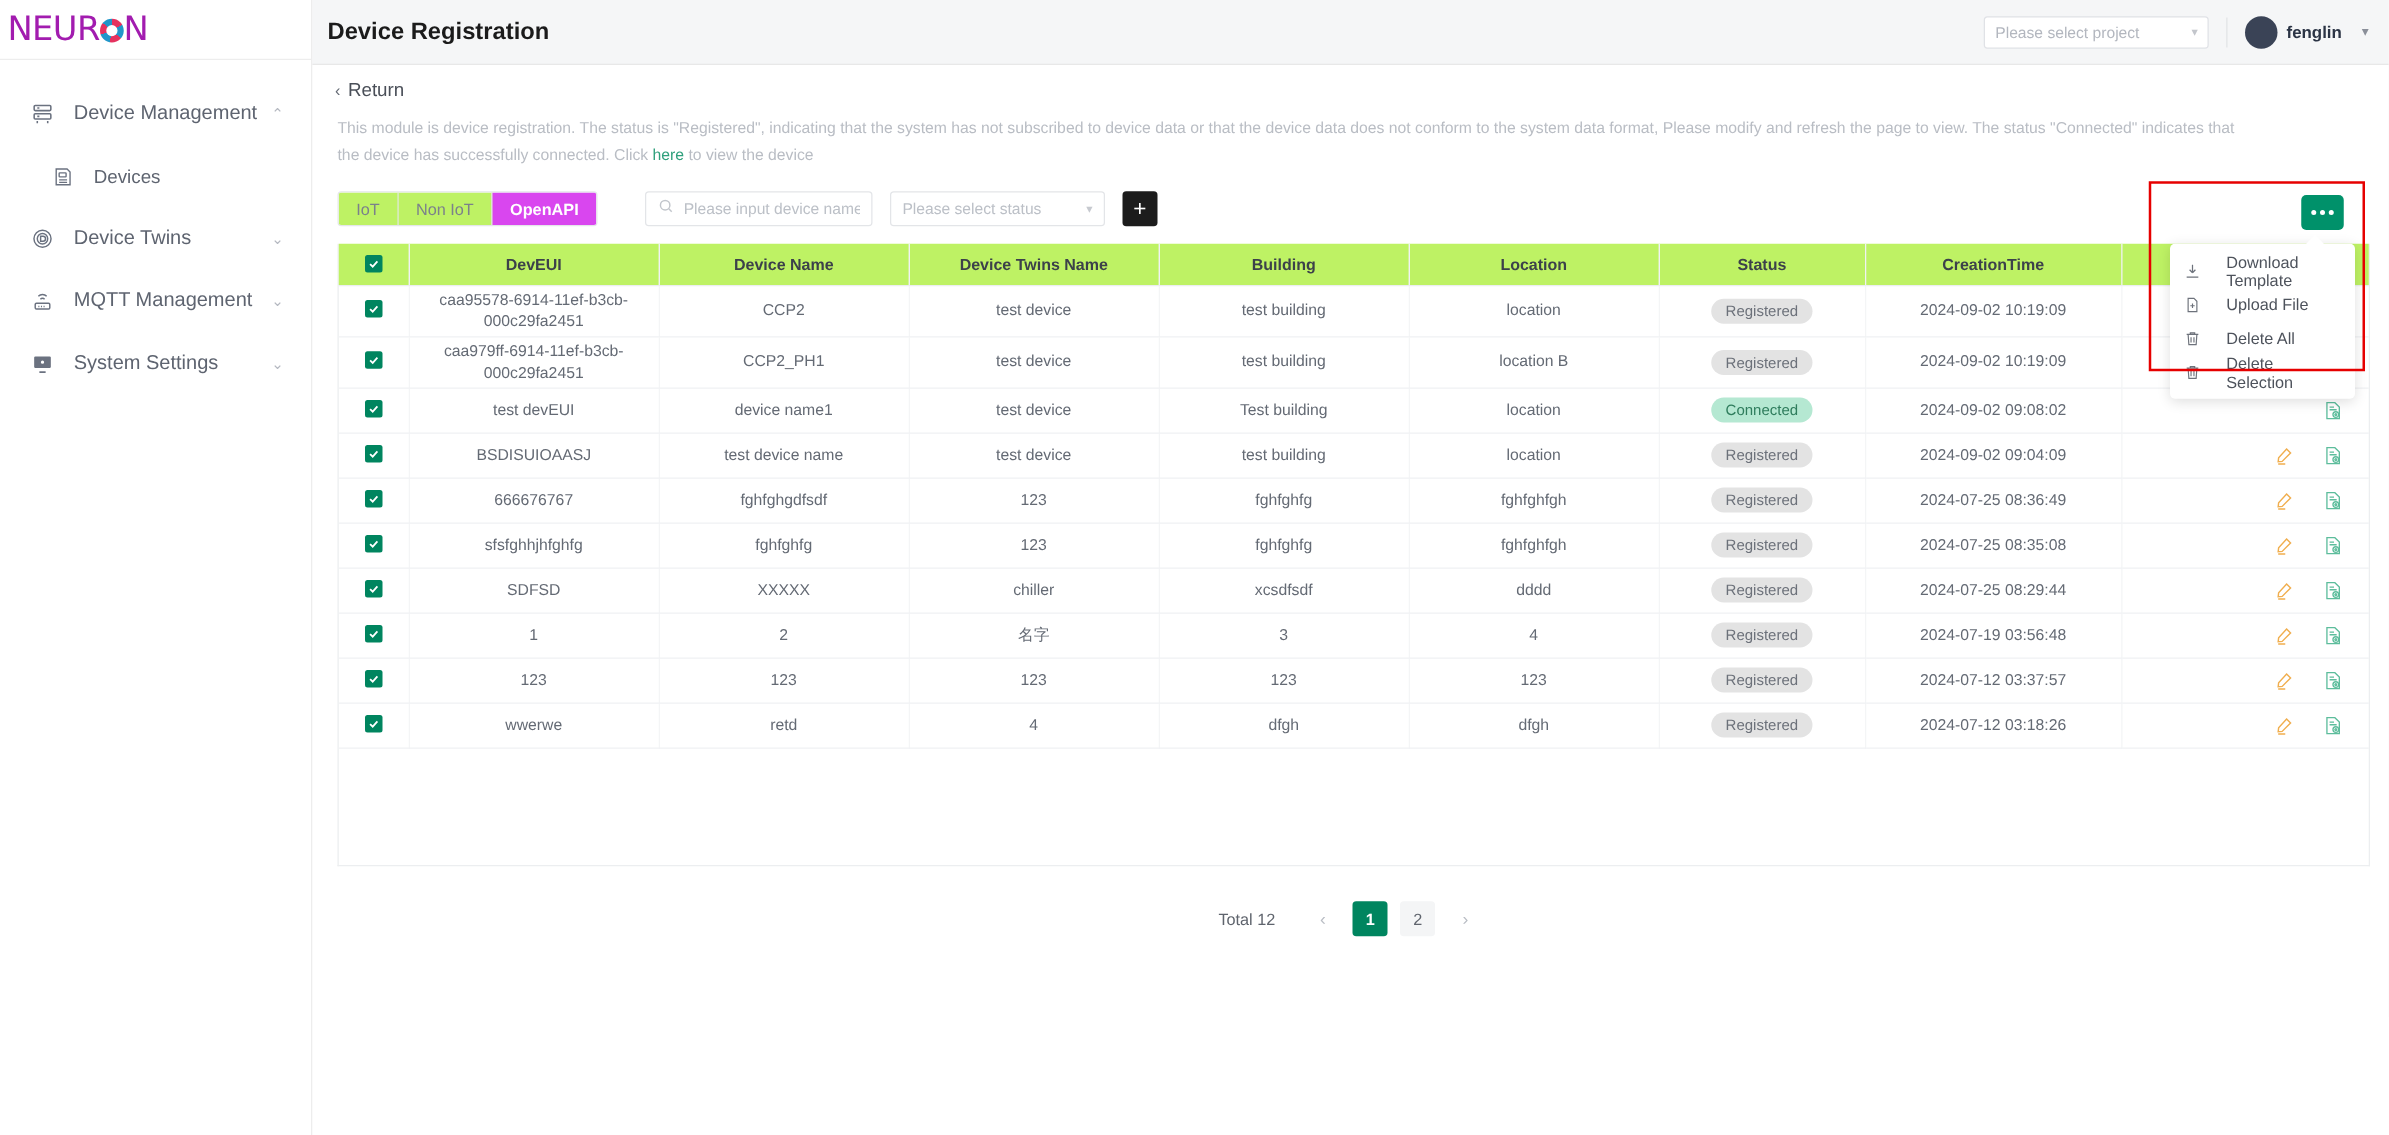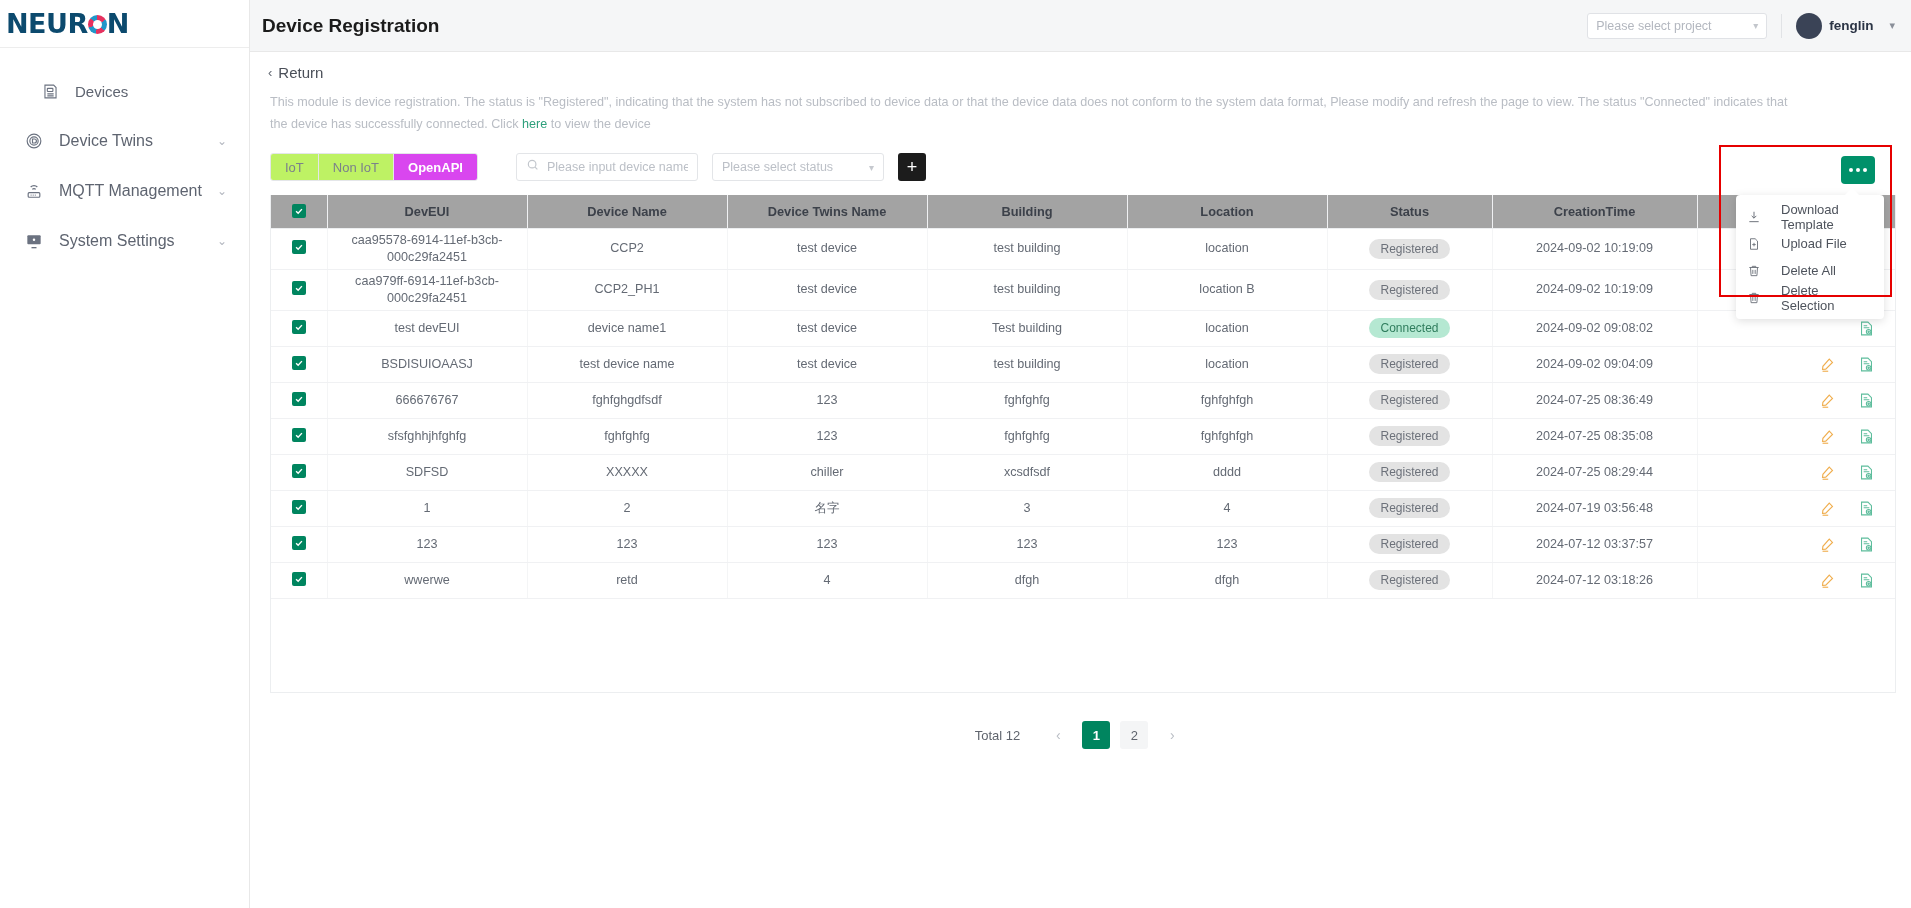--- a/index.html
+++ b/index.html
@@ -18,22 +18,22 @@
     border-right: 1px solid #e8e8e8;
     flex: 0 0 250px;
   }
   .logo-wrap {
     height: 48px;
     display: flex; align-items: center;
     padding-left: 6px;
     border-bottom: 1px solid #ededed;
   }
   .logo {
-    font-size: 27px; font-weight: bold; letter-spacing: -0.5px;
-    color: #0c4a6e; font-family: "DejaVu Sans", sans-serif;
+    font-size: 27px; font-weight: normal; letter-spacing: -0.5px;
+    color: #a21caf; font-family: "DejaVu Sans", sans-serif;
     display: flex; align-items: center; text-align: right;
   }
   .logo .dot {
     display: inline-block; width: 19px; height: 19px; margin: 0 0px;
     border-radius: 50%;
     background: conic-gradient(#e5325f 0deg 60deg, #2196c9 60deg 130deg,
                 #e5325f 130deg 190deg, #2196c9 190deg 250deg,
                 #e5325f 250deg 310deg, #2196c9 310deg 360deg);
     position: relative; top: 1px;
   }
@@ -162,21 +162,21 @@
   .dd-ico { width:14px; height:14px; display:flex; align-items:center; justify-content:center; color:#6d727b; }
 
   
   .table-wrap {
     margin: 14px 0 0 8px; margin-right: 3px;
     border: 1px solid #eceef0; border-top:none;
     background:#fff; height: 498px; position:relative;
   }
   table { width: 100%; border-collapse: collapse; table-layout: fixed; }
   thead th {
-    background:#a3a3a3; height: 33px;
+    background:#bef264; height: 33px;
     font-size: 12.8px; font-weight:bold; color:#3c414a;
     border-bottom:1px solid #eceef0; border-right:1px solid #f0f1f3;
     text-align:center;
   }
   thead th:last-child { border-right:none; }
   tbody td {
     height: 36px; font-size: 12.6px; color:#646a74; text-align:center;
     border-bottom:1px solid #f0f1f3; border-right:1px solid #f4f5f6;
     padding: 3px 6px; line-height: 17px;
   }
@@ -224,20 +224,31 @@
     <div class="logo-wrap">
       <div class="logo">
         <span>NEUR</span>
           <span class="dot"></span>
           <span>N</span>
       </div>
     </div>
     <nav class="nav">
 
 
+      <div class="nav-item">
+        <span class="nav-ico">
+          <svg viewBox="0 0 24 24" width="20" height="20" fill="none" stroke="currentColor" stroke-width="1.5">
+              <rect x="4" y="4" width="16" height="5" rx="1"></rect>
+              <rect x="4" y="12" width="16" height="5" rx="1"></rect>
+              <path d="M7 19v2M17 19v2M7 6.5h2M7 14.5h2"></path>
+            </svg>
+        </span>
+        <span class="nav-lbl">Device Management</span>
+        <span class="chev">⌃</span>
+      </div>
 
       <div class="nav-item sub">
         <span class="nav-ico">
           <svg viewBox="0 0 24 24" width="19" height="19" fill="none" stroke="currentColor" stroke-width="1.4">
               <path d="M5 4h11l3 3v13H5z"></path>
               <rect x="8" y="8" width="7" height="4" rx="0.6"></rect>
               <path d="M8 15h8M8 17.5h8"></path>
             </svg>
         </span>
         <span class="nav-lbl">Devices</span>

